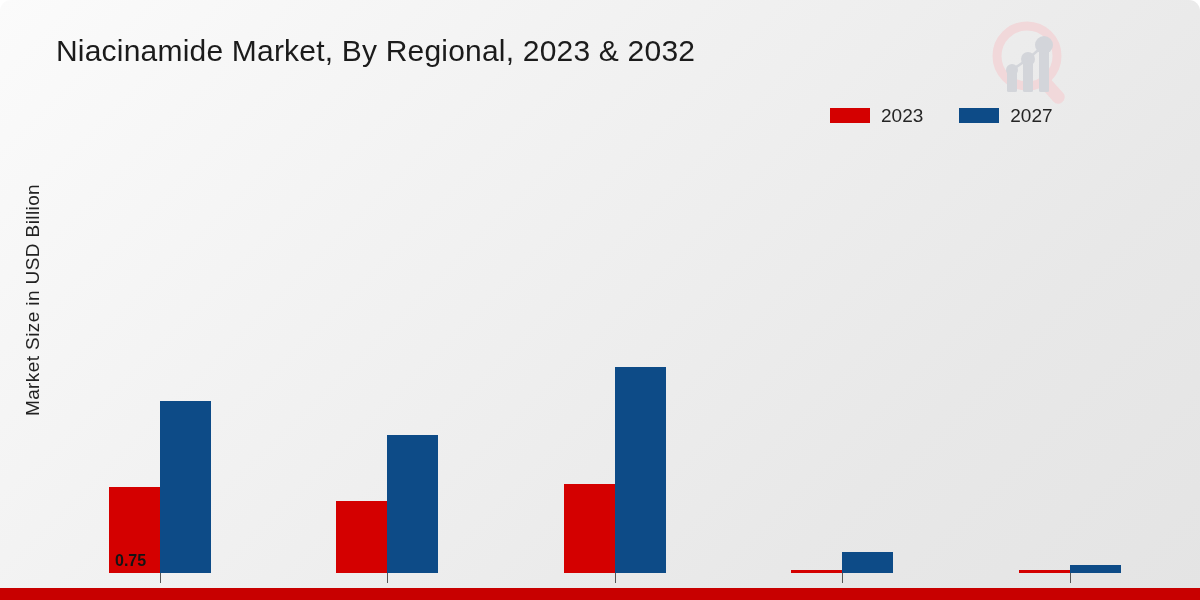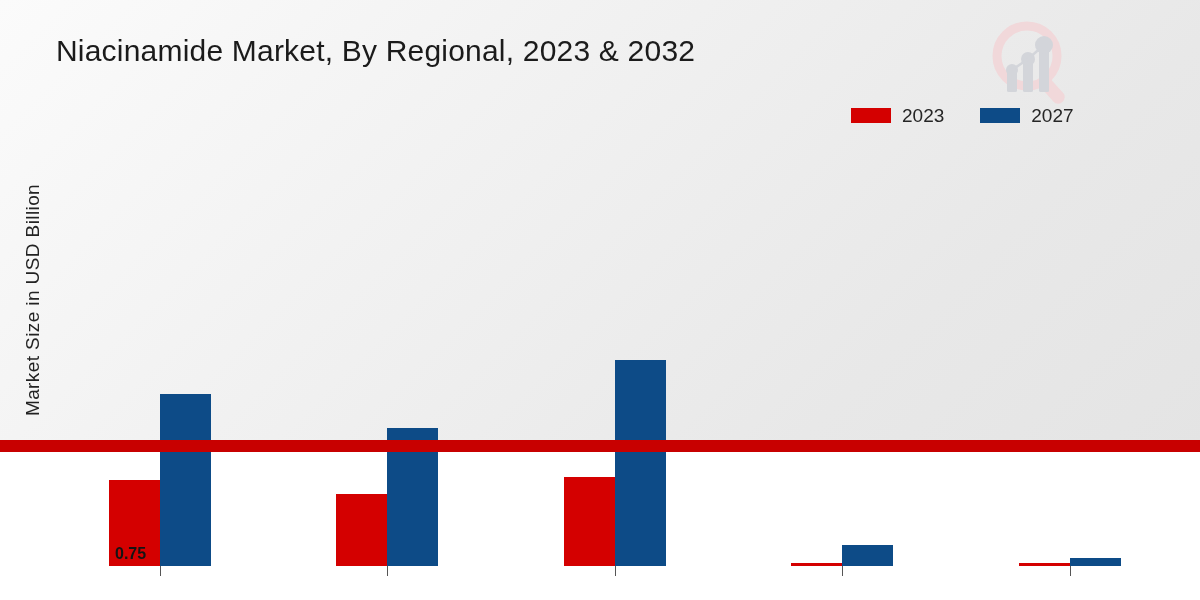--- a/index.html
+++ b/index.html
@@ -3,22 +3,23 @@
 <meta charset="utf-8">
 <style>
   * { box-sizing: border-box; margin: 0; padding: 0; }
   html, body {
     width: 1200px; height: 600px;
     font-family: "Liberation Sans", sans-serif;
     overflow: hidden;
   }
   #chart-root {
     position: relative;
-    width: 1200px; height: 452px;
+    width: 1200px; height: 600px;
     background: linear-gradient(135deg, #fbfbfb 0%, #f2f2f2 35%, #e8e8e8 75%, #e4e4e4 100%);
+    border-radius: 11px;
   }
 
   
   #watermark {
     position: absolute;
     left: 982px; top: 14px;
     width: 96px; height: 92px;
     opacity: 1;
     pointer-events: none;
   }
@@ -30,21 +31,21 @@
     font-size: 30px;
     font-weight: 400;
     color: #1b1b1b;
     letter-spacing: 0.2px;
     white-space: nowrap;
   }
 
   
   #legend {
     position: absolute;
-    left: 851px; top: 106px;
+    left: 830px; top: 106px;
     display: flex;
     align-items: center;
     gap: 36px;
   }
   .legend-item { display: flex; align-items: center; gap: 11px; }
   .legend-swatch { width: 40px; height: 15px; display: block; }
   .legend-label { font-size: 19px; color: #252525; line-height: 1; }
 
   
   #y-axis-title {
@@ -59,21 +60,21 @@
     justify-content: center;
     font-size: 19px;
     color: #222;
     letter-spacing: 0.4px;
     white-space: nowrap;
   }
 
   
   #plot-area {
     position: absolute;
-    left: 52px; top: 140px;
+    left: 52px; top: 147px;
     width: 1148px; height: 373px;
   }
   .group {
     position: absolute;
     bottom: 87px;        
     height: 0;
   }
   .bars {
     position: absolute;
     bottom: 0; left: 0;

